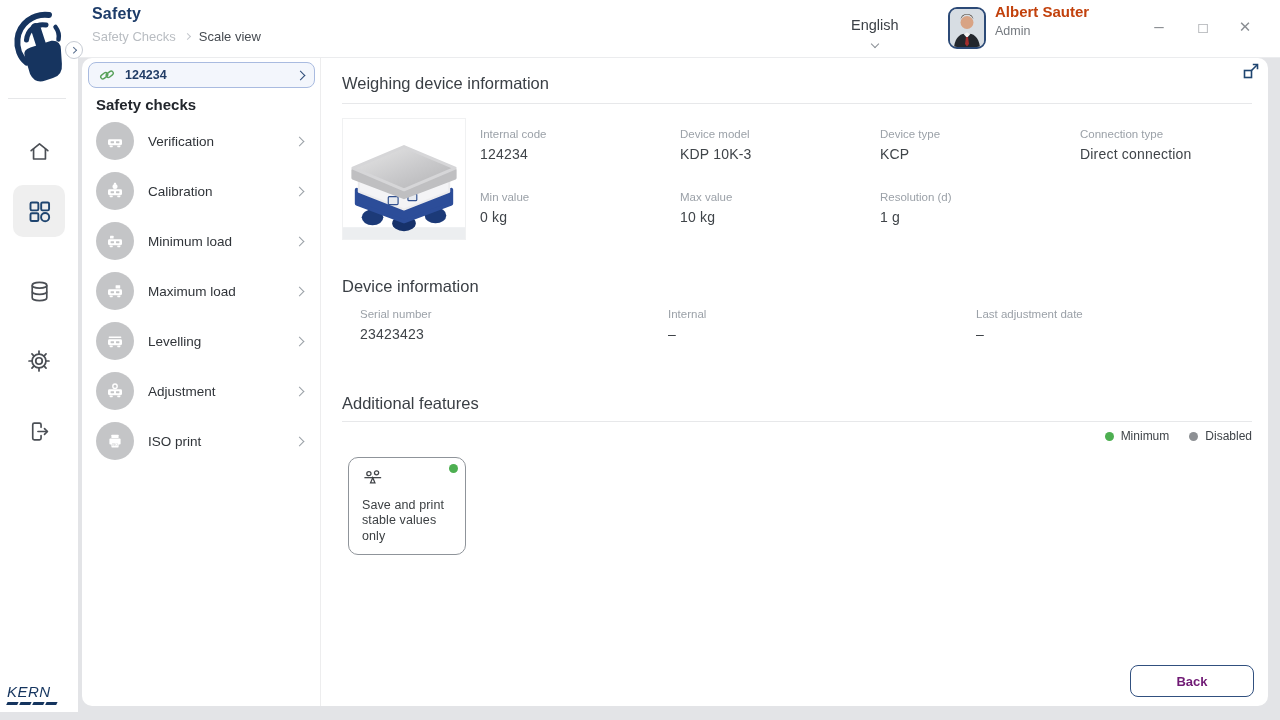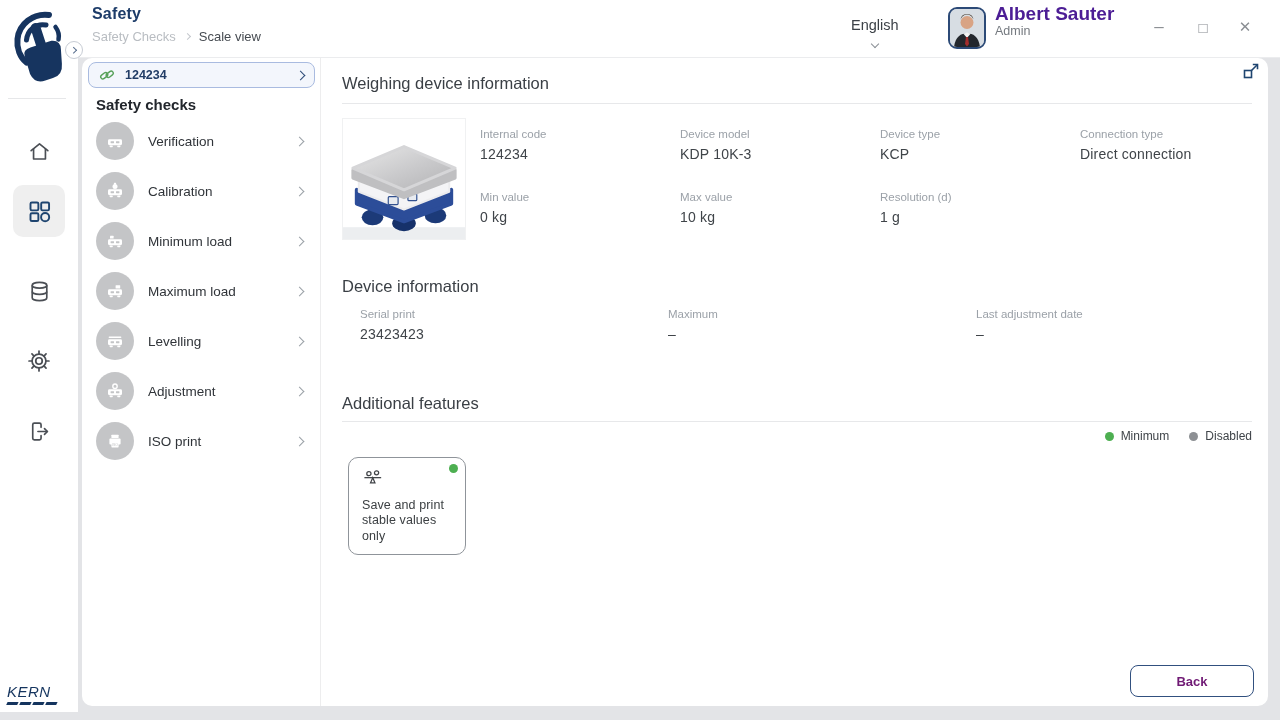--- a/index.html
+++ b/index.html
@@ -21,21 +21,21 @@
   .kern-bars { display:flex; gap:2px; margin-top:1px; }
   .kern-bars i { display:block; width:11px; height:2.5px; background:#14345e; transform:skewX(-25deg); }
   
   .topbar { position:absolute; left:78px; top:0; width:1202px; height:58px; background:#fff; border-bottom:1px solid #ebecee; z-index:2; }
   .app-title { position:absolute; left:14px; top:5px; font-size:16px; font-weight:700; color:#1d3c69; letter-spacing:.2px; }
   .crumbs { position:absolute; left:14px; top:29px; display:flex; align-items:center; gap:9px; font-size:13px; }
   .crumb-parent { color:#b9bdc2; }
   .crumb-current { color:#464b51; }
   .lang { position:absolute; left:773px; top:17px; display:flex; align-items:center; gap:8px; font-size:14.5px; color:#3c4147; cursor:pointer;flex-direction:column; }
   .avatar { position:absolute; left:870px; top:7px; width:38px; height:42px; border:2px solid #2c4a77; border-radius:9px; overflow:hidden; background:#dfe3e8; cursor:pointer; }
-  .user-name { position:absolute; left:917px; top:3px; font-size:19px; font-weight:700; color:#4c1d95; }
+  .user-name { position:absolute; left:917px; top:3px; font-size:15px; font-weight:700; color:#c2410c; }
   .user-role { position:absolute; left:917px; top:24px; font-size:12.5px; color:#74797f; }
   .winctl { position:absolute; top:12px; width:30px; height:30px; display:flex; align-items:center; justify-content:center; color:#8a8e93; font-size:15px; cursor:pointer; }
   .winctl.min { left:1066px; font-size:17px; }
   .winctl.max { left:1110px; }
   .winctl.close { left:1152px; }
   
   .toggle { position:absolute; left:65px; top:41px; width:18px; height:18px; background:#fff; border:1px solid #c7ccd4; border-radius:50%; z-index:4; display:flex; align-items:center; justify-content:center; cursor:pointer; }
   
   .panel { position:absolute; left:82px; top:58px; width:1186px; height:648px; background:#fff; border-radius:10px; z-index:1; }
   .sidebar2 { position:absolute; left:0; top:0; bottom:0; width:239px; border-right:1px solid #ededee; }
@@ -347,25 +347,25 @@
       <div class="field">
         <div class="lab">Resolution (d)</div>
         <div class="val">1 g</div>
       </div>
     </div>
 
     <div class="h2" style="top:219px">Device information</div>
 
     <div class="grid2">
       <div class="field">
-        <div class="lab">Serial print</div>
+        <div class="lab">Serial number</div>
         <div class="val">23423423</div>
       </div>
       <div class="field">
-        <div class="lab">Maximum</div>
+        <div class="lab">Internal</div>
         <div class="val">–</div>
       </div>
       <div class="field">
         <div class="lab">Last adjustment date</div>
         <div class="val">–</div>
       </div>
     </div>
 
     <div class="h2" style="top:336px">Additional features</div>
     <div class="divider" style="top:363px"></div>

